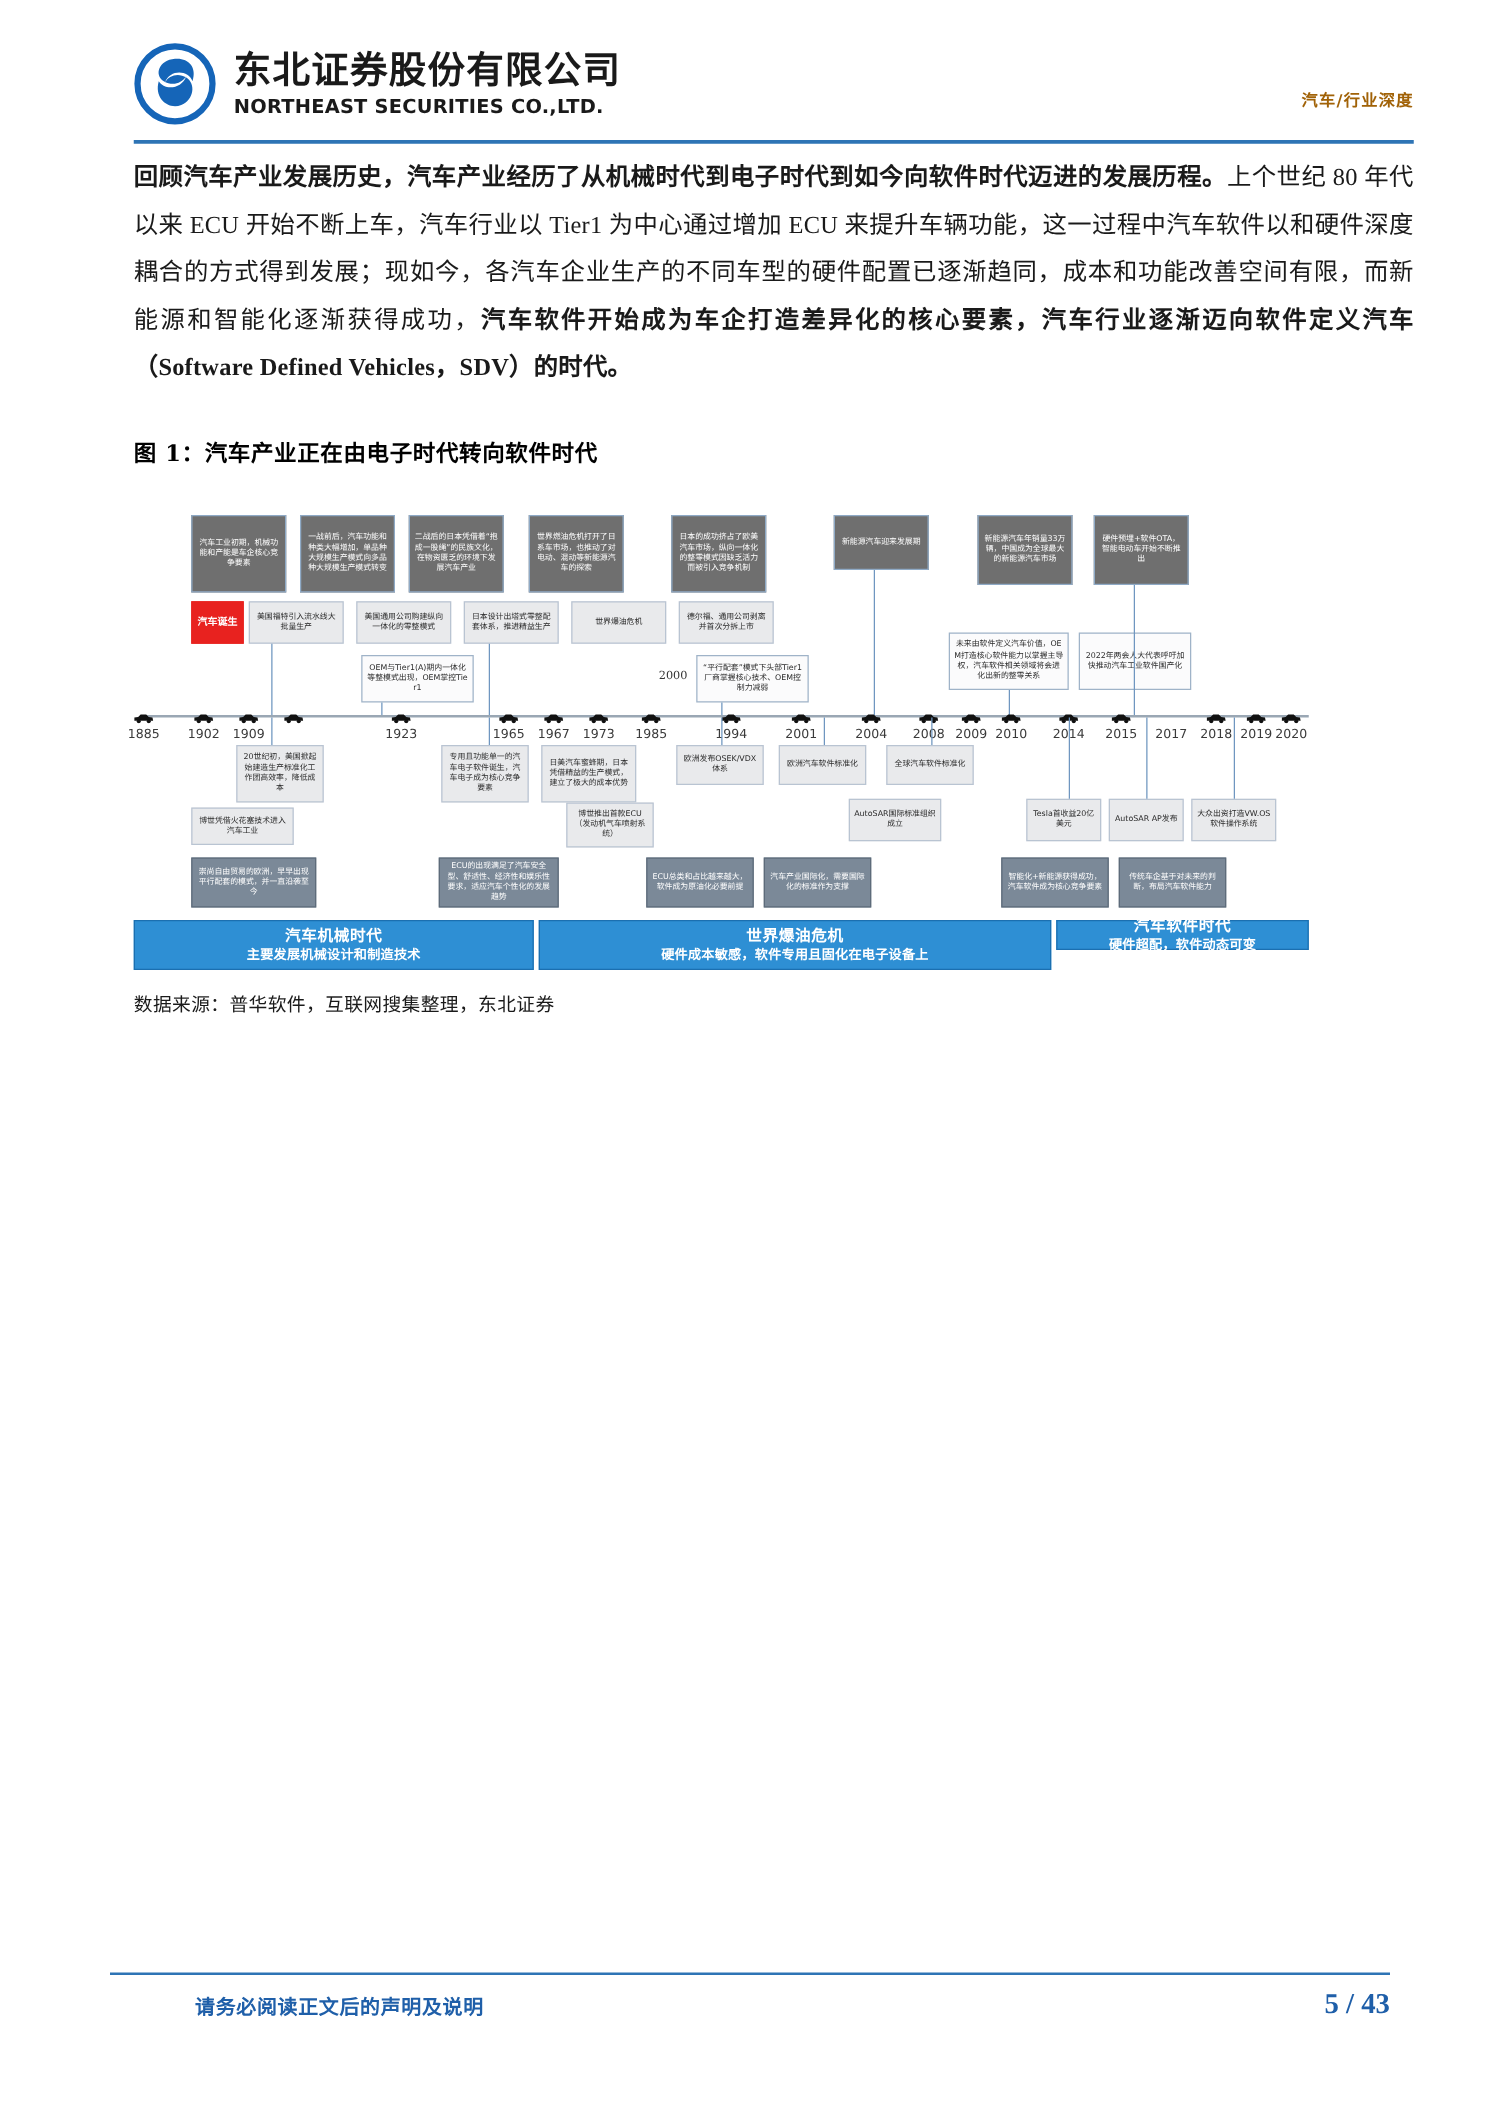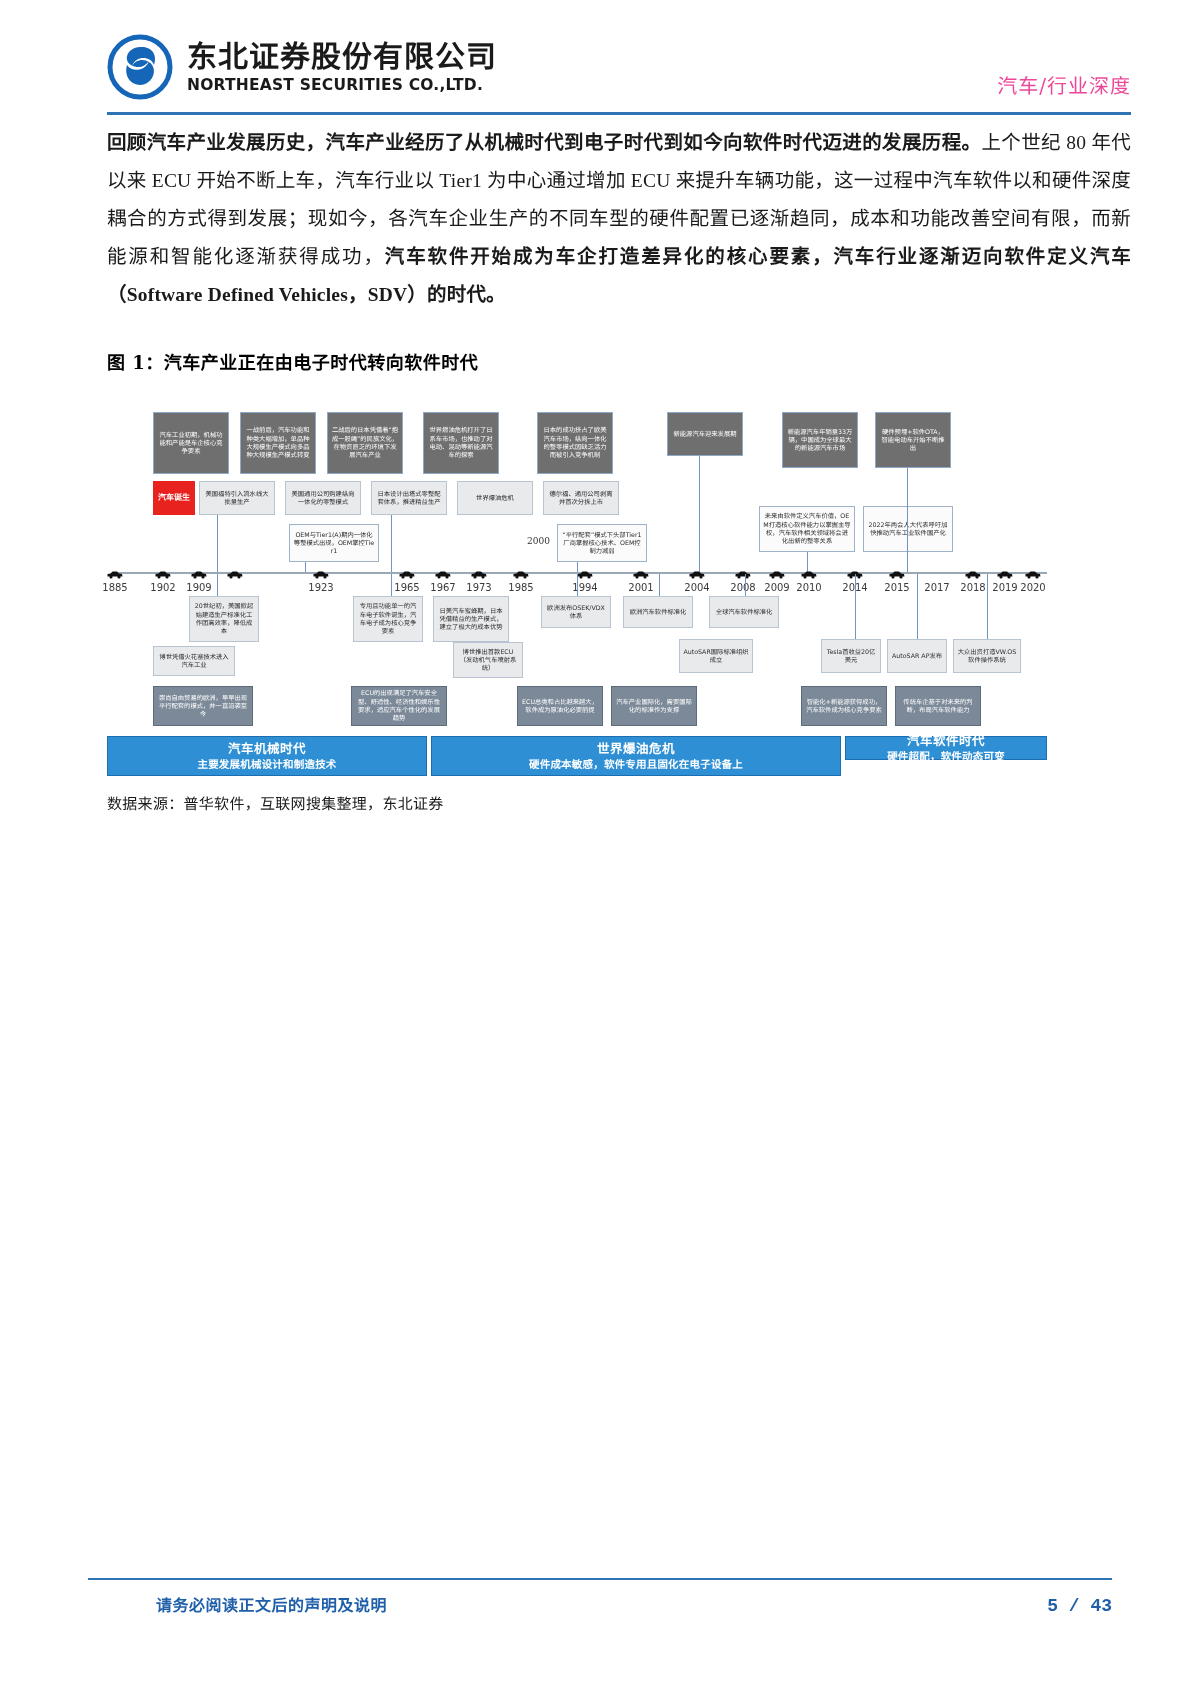--- a/index.html
+++ b/index.html
@@ -46,23 +46,23 @@
     font-family: "DejaVu Sans", sans-serif;
     font-size: 15.5px;
     font-weight: 700;
     letter-spacing: 0.2px;
     color: #1a1a1a;
     line-height: 1.2;
     margin-top: 2px;
   }
   .header-tag {
     font-family: "DejaVu Serif", serif;
-    font-size: 20px;
-    font-weight: 400;
-    color: #ec4899;
+    font-size: 13px;
+    font-weight: 700;
+    color: #a16207;
     margin-top: 36px;
     letter-spacing: 1px;
   }
   .header-rule {
     position: absolute;
     left: 88px; right: 88px;
     top: 112px;
     height: 3px;
     background: #2e74b5;
   }
@@ -189,22 +189,22 @@
   }
   .footer-note {
     font-family: "DejaVu Serif", serif;
     font-size: 16px;
     font-weight: 700;
     color: #1f5fa9;
     letter-spacing: 0.5px;
     margin-left: 68px;
   }
   .footer-page {
-    font-family: Liberation Mono, monospace;
-    font-size: 18px;
+    font-family: Liberation Serif, serif;
+    font-size: 23px;
     font-weight: 700;
     color: #1f5fa9;
   }
 </style>
 </head>
 <body>
 
 <div class="page">
 
   <div class="header">

